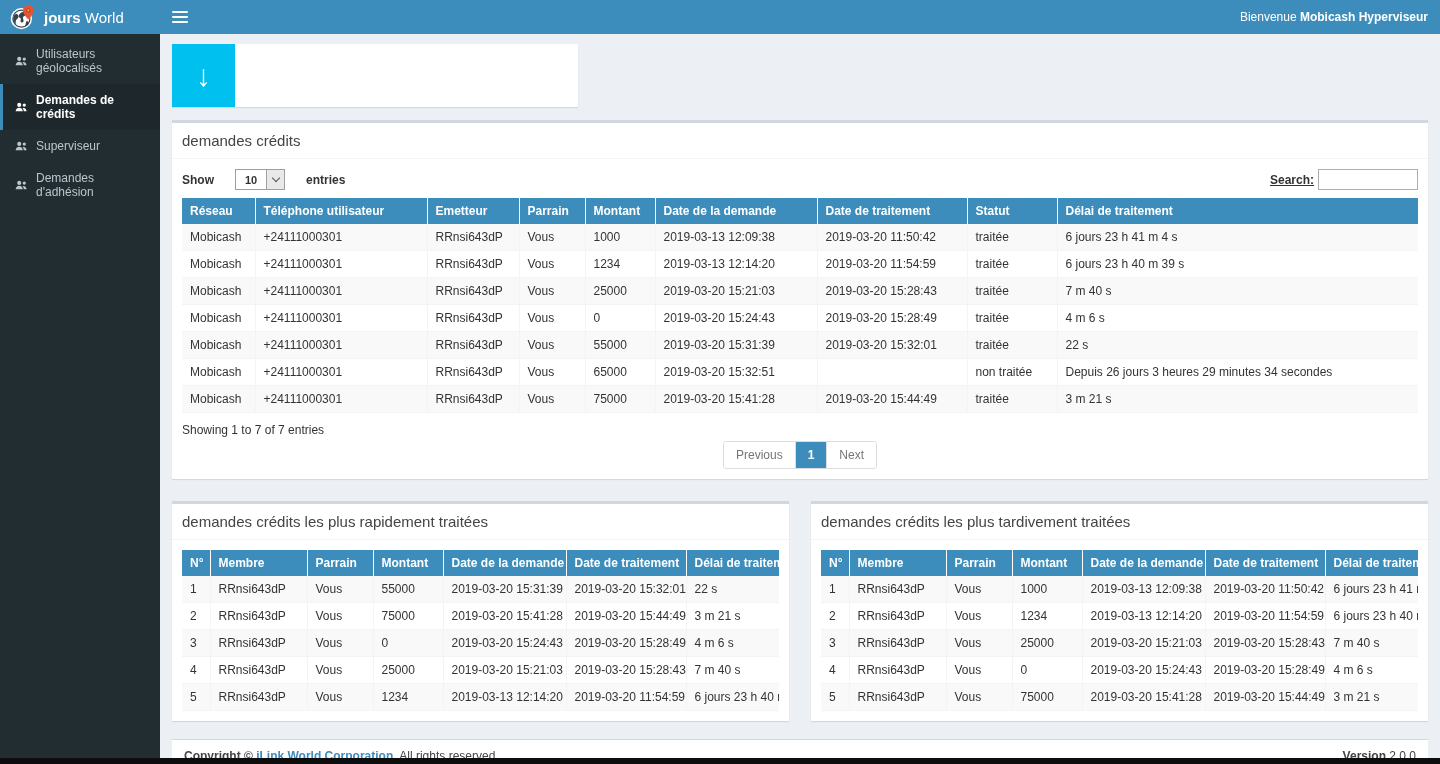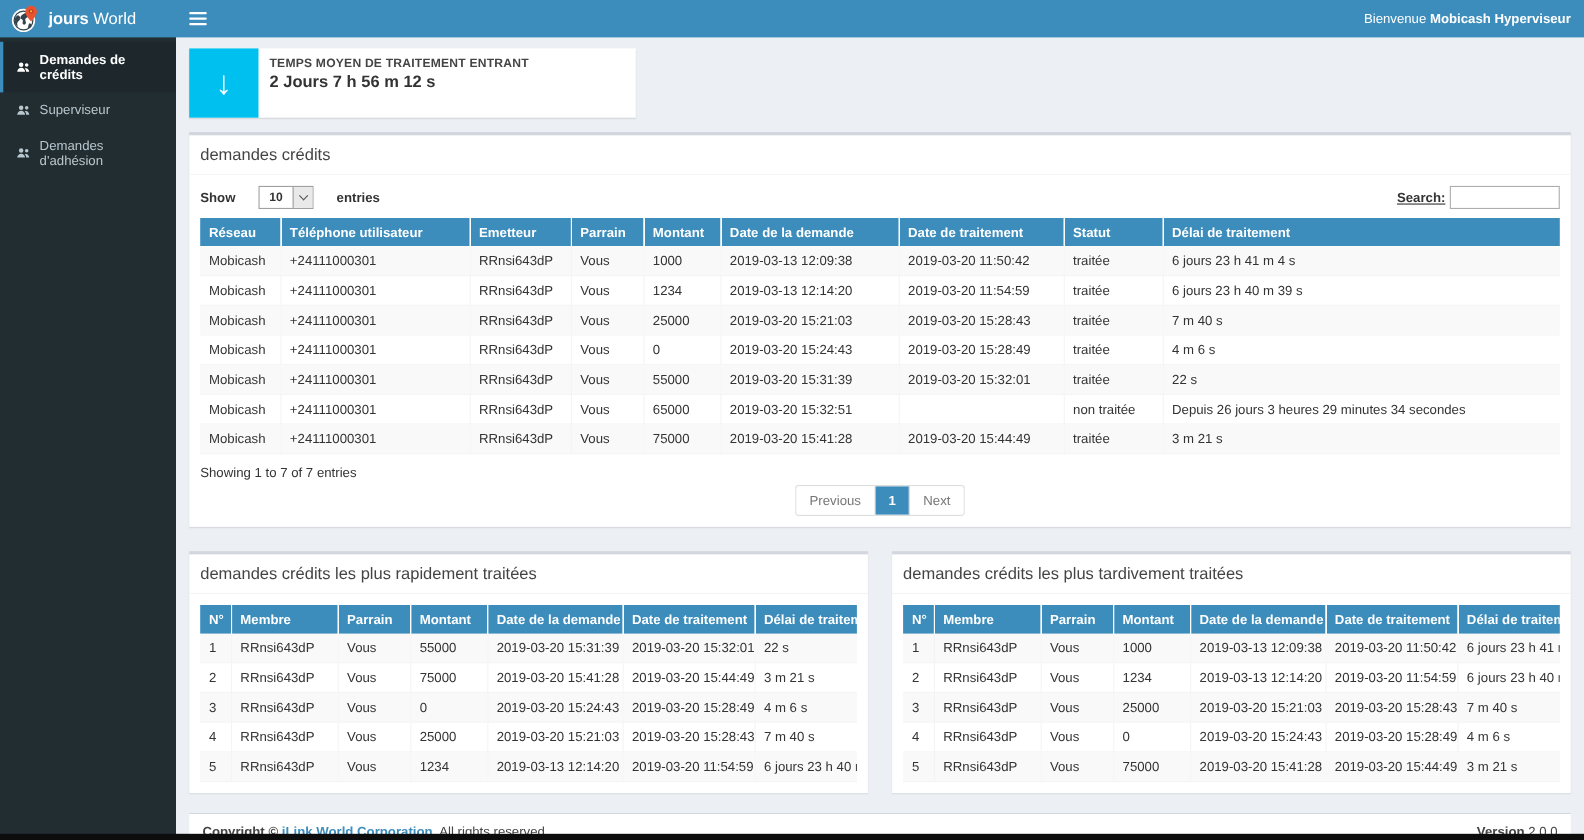--- a/index.html
+++ b/index.html
@@ -116,20 +116,31 @@
         <path d="M8 12c2 1 3 3 2 5s-3 2-3 5c0 1.6 1 3 1 3s-4-2-4-7c0-3.4 2.2-5.5 4-6z" fill="#35444c"></path>
         <path d="M16 9.5c2.5.5 3.5 2.5 3 4s-2.5 1-3 3 1.5 3 .5 5-3 1.5-3.5 0 1-2.5 0-4-2.5-.5-2.5-2.5 2.5-4.5 5.5-5.5z" fill="#35444c"></path>
         <path d="M21 21c1.5.5 2.5 2 2 3.5-1 1.5-2.8 2.7-4.5 3 .5-1.5.5-2.5 1-4s.5-2.5 1.5-2.5z" fill="#35444c"></path>
         <path d="M22.5 1.5c-3.6 0-6.5 2.9-6.5 6.5 0 4.9 6.5 11 6.5 11s6.5-6.1 6.5-11c0-3.6-2.9-6.5-6.5-6.5z" fill="#e8542f"></path>
         <circle cx="22.5" cy="7.8" r="2.6" fill="#c33c1d"></circle>
         <circle cx="22.5" cy="7.8" r="1.3" fill="#f5b53f"></circle>
       </svg>
       <div class="brand-text"><b>jours</b><span> World</span></div>
     </div>
     <div class="menu">
+        <div class="menu-item">
+          <span style="display: inline-flex;">
+            <svg viewBox="0 0 16 16">
+              <circle cx="5.2" cy="4.8" r="2.5"></circle>
+              <path d="M.8 12.6c0-2.4 2-4.4 4.4-4.4s4.4 2 4.4 4.4z"></path>
+              <circle cx="11.4" cy="5" r="2"></circle>
+              <path d="M10.6 8.6c2 .2 3.6 1.9 3.6 4h-3.4c0-1.5-.6-2.9-1.6-3.7.5-.2.9-.3 1.4-.3z"></path>
+            </svg>
+          </span>
+          <span>Utilisateurs géolocalisés</span>
+        </div>
         <div class="menu-item active">
           <span style="display: inline-flex;">
             <svg viewBox="0 0 16 16">
               <circle cx="5.2" cy="4.8" r="2.5"></circle>
               <path d="M.8 12.6c0-2.4 2-4.4 4.4-4.4s4.4 2 4.4 4.4z"></path>
               <circle cx="11.4" cy="5" r="2"></circle>
               <path d="M10.6 8.6c2 .2 3.6 1.9 3.6 4h-3.4c0-1.5-.6-2.9-1.6-3.7.5-.2.9-.3 1.4-.3z"></path>
             </svg>
           </span>
           <span>Demandes de crédits</span>
@@ -169,24 +180,20 @@
         </div>
       <div class="welcome">
         <span>Bienvenue </span><b>Mobicash Hyperviseur</b>
       </div>
     </div>
 
     <div class="content">
 
       <div class="info-box">
         <div class="info-box-icon">↓</div>
-        <div class="info-box-content">
-          <div class="info-box-label">TEMPS MOYEN DE TRAITEMENT ENTRANT</div>
-          <div class="info-box-value">2 Jours 7 h 56 m 12 s</div>
-        </div>
       </div>
 
       <div class="box credits-box">
         <div class="box-title">demandes crédits</div>
         <div class="box-body">
           <div class="dt-toolbar">
             <div class="dt-length">
               <span>Show</span>
               <span class="select">
                 <span class="select-value">10</span>

